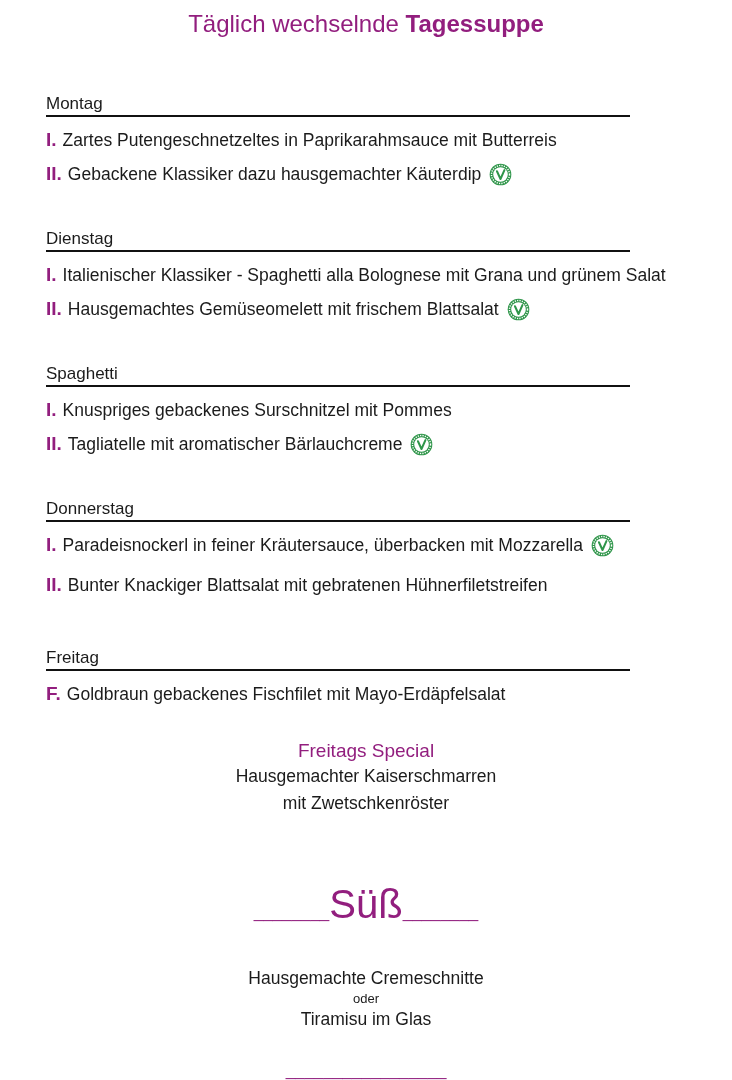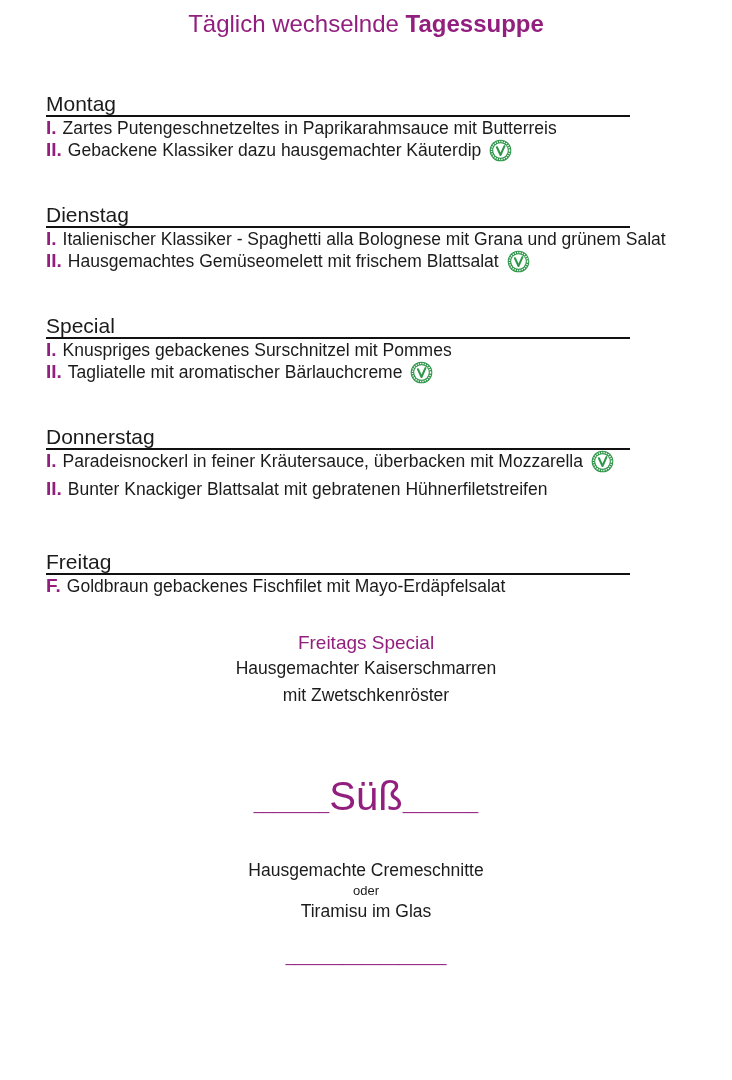--- a/index.html
+++ b/index.html
@@ -27,27 +27,28 @@
     line-height: 28px;
     color: var(--accent);
   }
   .title .bold { font-weight: bold; }
 
   
   .menu { margin-left: 46px; margin-right: 40px; margin-top: 56px; }
   .day-section + .day-section { margin-top: 38px; }
   .day-section.mt-lg { margin-top: 52px; }
   .day-heading {
-    font-size: 21px;
+    font-size: 17px;
     line-height: 20px;
     padding-bottom: 1px;
     width: 584px;
     border-bottom: 2px solid var(--rule);
   }
   .menu-item {
+    margin-top: 12px;
     font-size: 17.5px;
     line-height: 21px;
     white-space: nowrap;
   }
   .numeral {
     color: var(--accent);
     font-weight: bold;
     font-size: 19px;
     margin-right: 6px;
   }
@@ -74,21 +75,21 @@
     text-align: center;
     color: var(--accent);
     line-height: 50px;
   }
   .dessert-heading .rule-text { font-size: 17px; }
   .dessert-heading .big { font-size: 40px; font-weight: normal; }
   .dessert-options { margin-top: 28px; text-align: center; }
   .dessert-option { font-size: 17.5px; line-height: 24px; }
   .dessert-sep { font-size: 13px; line-height: 17px; }
   .bottom-rule {
-    margin-top: 24px;
+    margin-top: 30px;
     text-align: center;
     color: var(--accent);
     font-size: 17px;
     line-height: 20px;
   }
 </style>
 </head>
 <body>
 
 <div class="page">
@@ -124,21 +125,21 @@
         <span class="numeral">II.</span><span>Hausgemachtes Gemüseomelett mit frischem Blattsalat</span><span class="veg-icon"><svg width="23" height="23" viewBox="-12 -12 24 24">
               <circle r="11.3" fill="currentColor"></circle>
               <circle r="9.4" fill="none" stroke="#ffffff" stroke-width="1.5" stroke-dasharray="1.3 1.2"></circle>
               <circle r="7.6" fill="#ffffff"></circle>
               <path d="M -3.7 -3.4 L 0 4.7 L 4.1 -4.6" fill="none" stroke="currentColor" stroke-width="2.1" stroke-linecap="round" stroke-linejoin="round"></path>
             </svg></span>
       </div>
     </div>
 
     <div class="day-section">
-      <div class="day-heading">Special</div>
+      <div class="day-heading">Spaghetti</div>
       <div class="menu-item">
         <span class="numeral">I.</span><span>Knuspriges gebackenes Surschnitzel mit Pommes</span>
       </div>
       <div class="menu-item">
         <span class="numeral">II.</span><span>Tagliatelle mit aromatischer Bärlauchcreme</span><span class="veg-icon"><svg width="23" height="23" viewBox="-12 -12 24 24">
               <circle r="11.3" fill="currentColor"></circle>
               <circle r="9.4" fill="none" stroke="#ffffff" stroke-width="1.5" stroke-dasharray="1.3 1.2"></circle>
               <circle r="7.6" fill="#ffffff"></circle>
               <path d="M -3.7 -3.4 L 0 4.7 L 4.1 -4.6" fill="none" stroke="currentColor" stroke-width="2.1" stroke-linecap="round" stroke-linejoin="round"></path>
             </svg></span>

